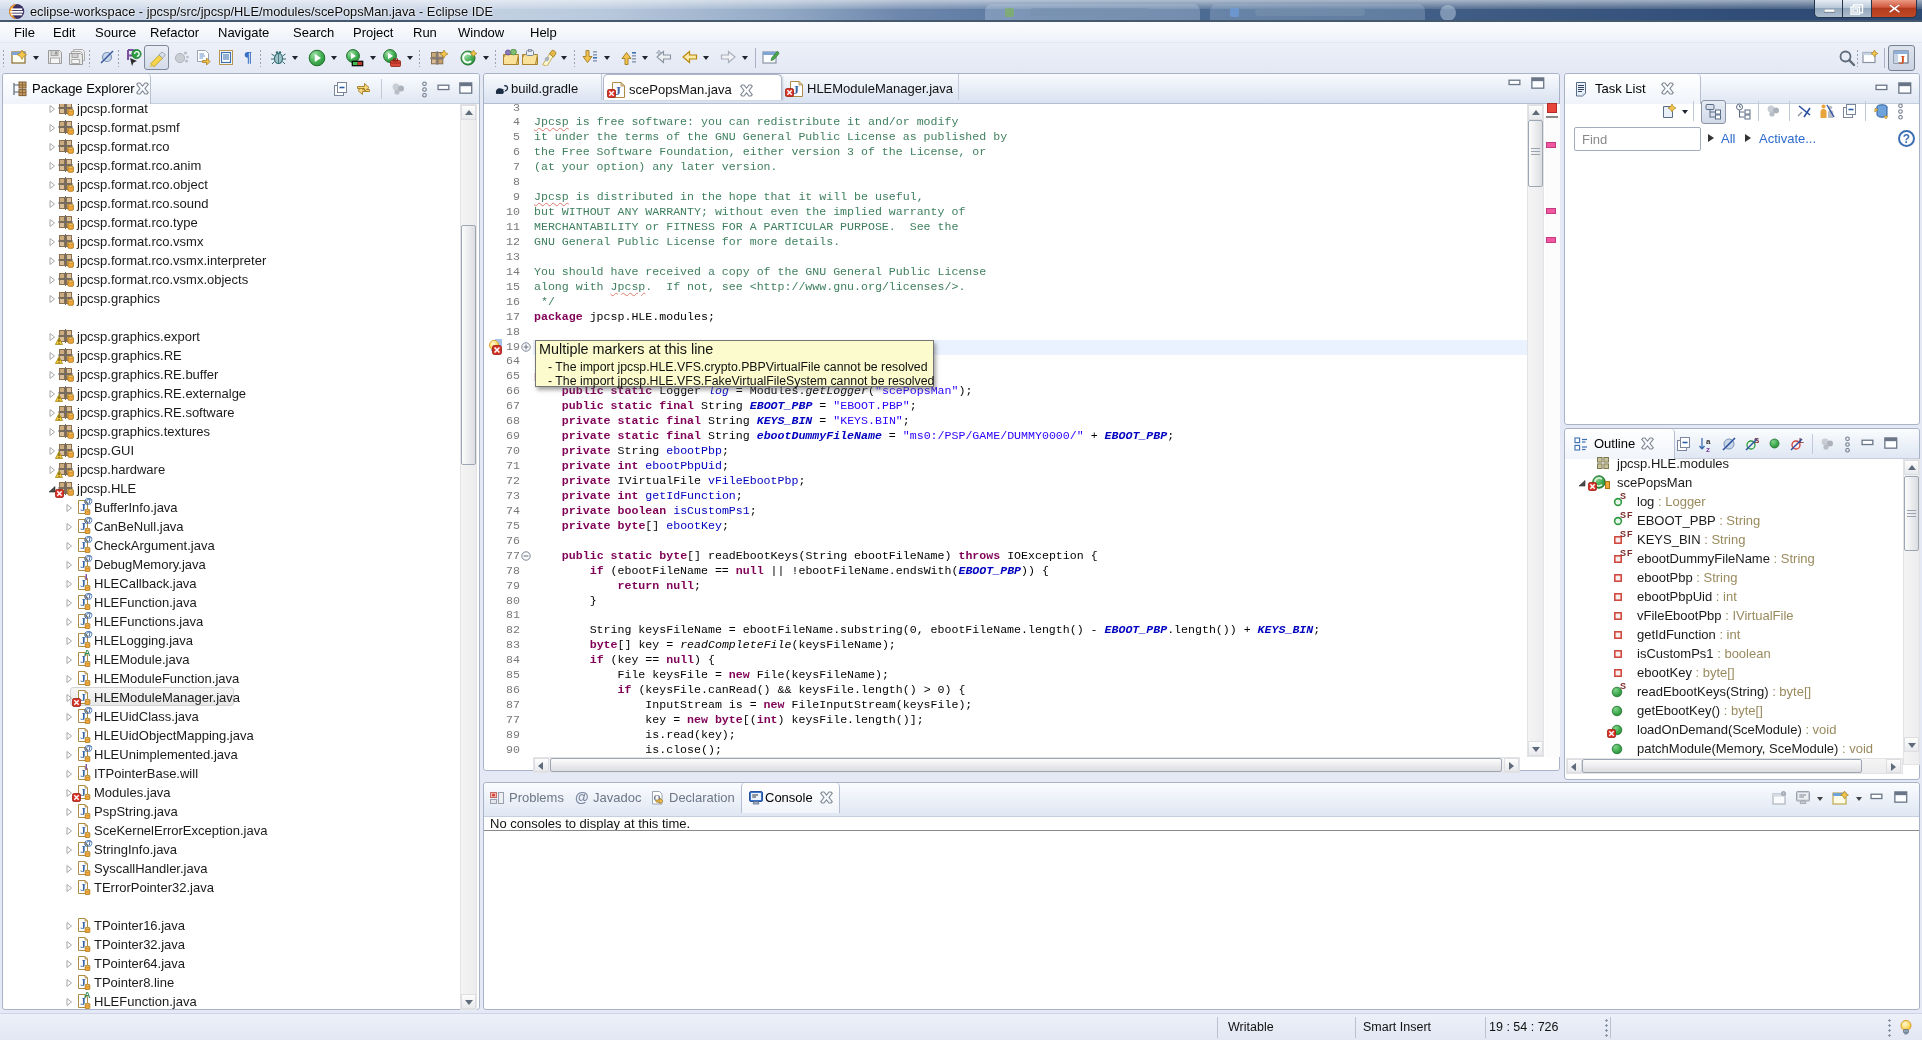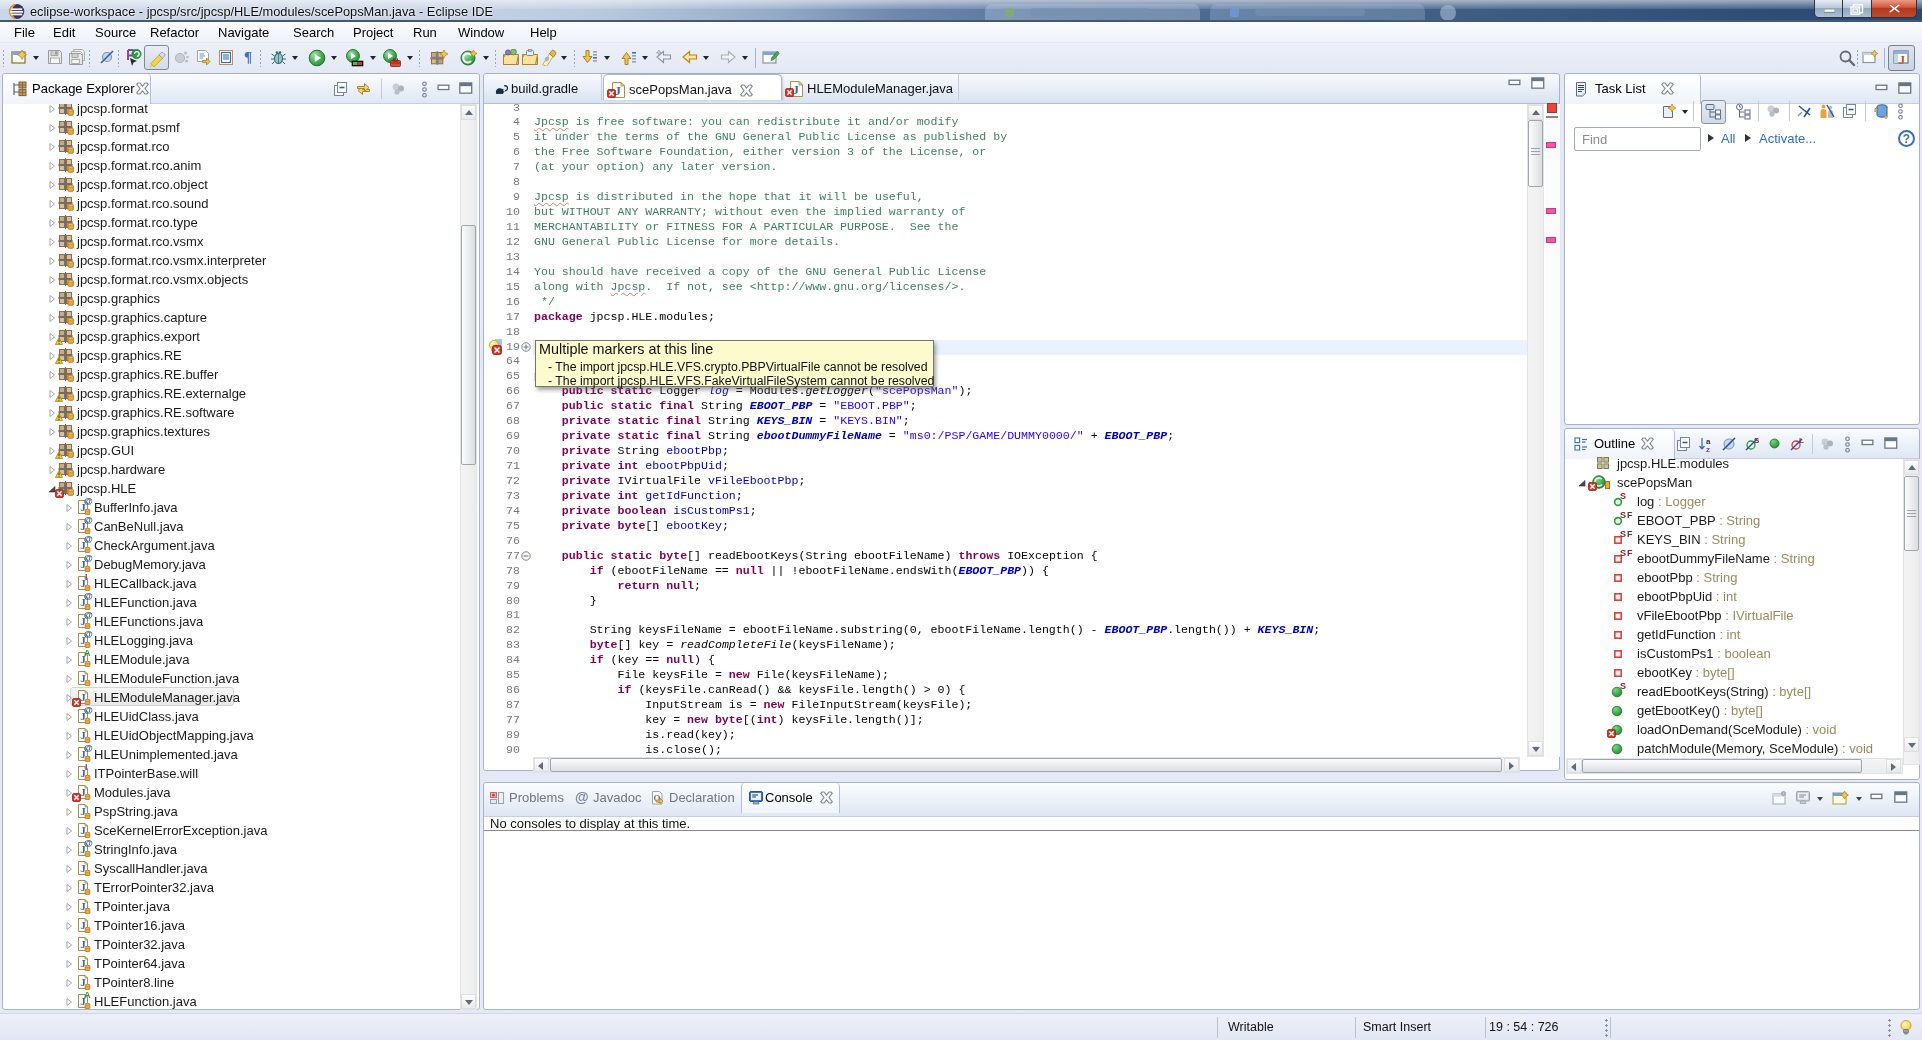--- a/index.html
+++ b/index.html
@@ -642,29 +642,20 @@
       </div>
       <div class="trow" style="left:0;top:185px;width:455px">
         <svg class="abs" style="left:44px;top:5px" width="10" height="10">
           <use href="#arrow-c"></use>
         </svg>
         <svg class="abs" style="left:55px;top:1px" width="16" height="16">
           <use href="#pkg"></use>
         </svg>
         <div class="txt" style="left:74px">jpcsp.graphics</div>
       </div>
-      <div class="trow" style="left:0;top:204px;width:455px">
-        <svg class="abs" style="left:44px;top:5px" width="10" height="10">
-          <use href="#arrow-c"></use>
-        </svg>
-        <svg class="abs" style="left:55px;top:1px" width="16" height="16">
-          <use href="#pkg"></use>
-        </svg>
-        <div class="txt" style="left:74px">jpcsp.graphics.capture</div>
-      </div>
       <div class="trow" style="left:0;top:223px;width:455px">
         <svg class="abs" style="left:44px;top:5px" width="10" height="10">
           <use href="#arrow-c"></use>
         </svg>
         <svg class="abs" style="left:55px;top:1px" width="16" height="16">
           <use href="#pkg"></use>
         </svg>
         <svg class="abs" style="left:52px;top:10px" width="8" height="8">
           <use href="#warnov"></use>
         </svg>
@@ -961,29 +952,20 @@
         <div class="txt" style="left:91px">SyscallHandler.java</div>
       </div>
       <div class="trow" style="left:0;top:774px;width:455px">
         <svg class="abs" style="left:61px;top:5px" width="10" height="10">
           <use href="#arrow-c"></use>
         </svg>
         <svg class="abs" style="left:72px;top:1px" width="16" height="16">
           <use href="#jfile"></use>
         </svg>
         <div class="txt" style="left:91px">TErrorPointer32.java</div>
-      </div>
-      <div class="trow" style="left:0;top:793px;width:455px">
-        <svg class="abs" style="left:61px;top:5px" width="10" height="10">
-          <use href="#arrow-c"></use>
-        </svg>
-        <svg class="abs" style="left:72px;top:1px" width="16" height="16">
-          <use href="#jfile"></use>
-        </svg>
-        <div class="txt" style="left:91px">TPointer.java</div>
       </div>
       <div class="trow" style="left:0;top:812px;width:455px">
         <svg class="abs" style="left:61px;top:5px" width="10" height="10">
           <use href="#arrow-c"></use>
         </svg>
         <svg class="abs" style="left:72px;top:1px" width="16" height="16">
           <use href="#jfile"></use>
         </svg>
         <div class="txt" style="left:91px">TPointer16.java</div>
       </div>

